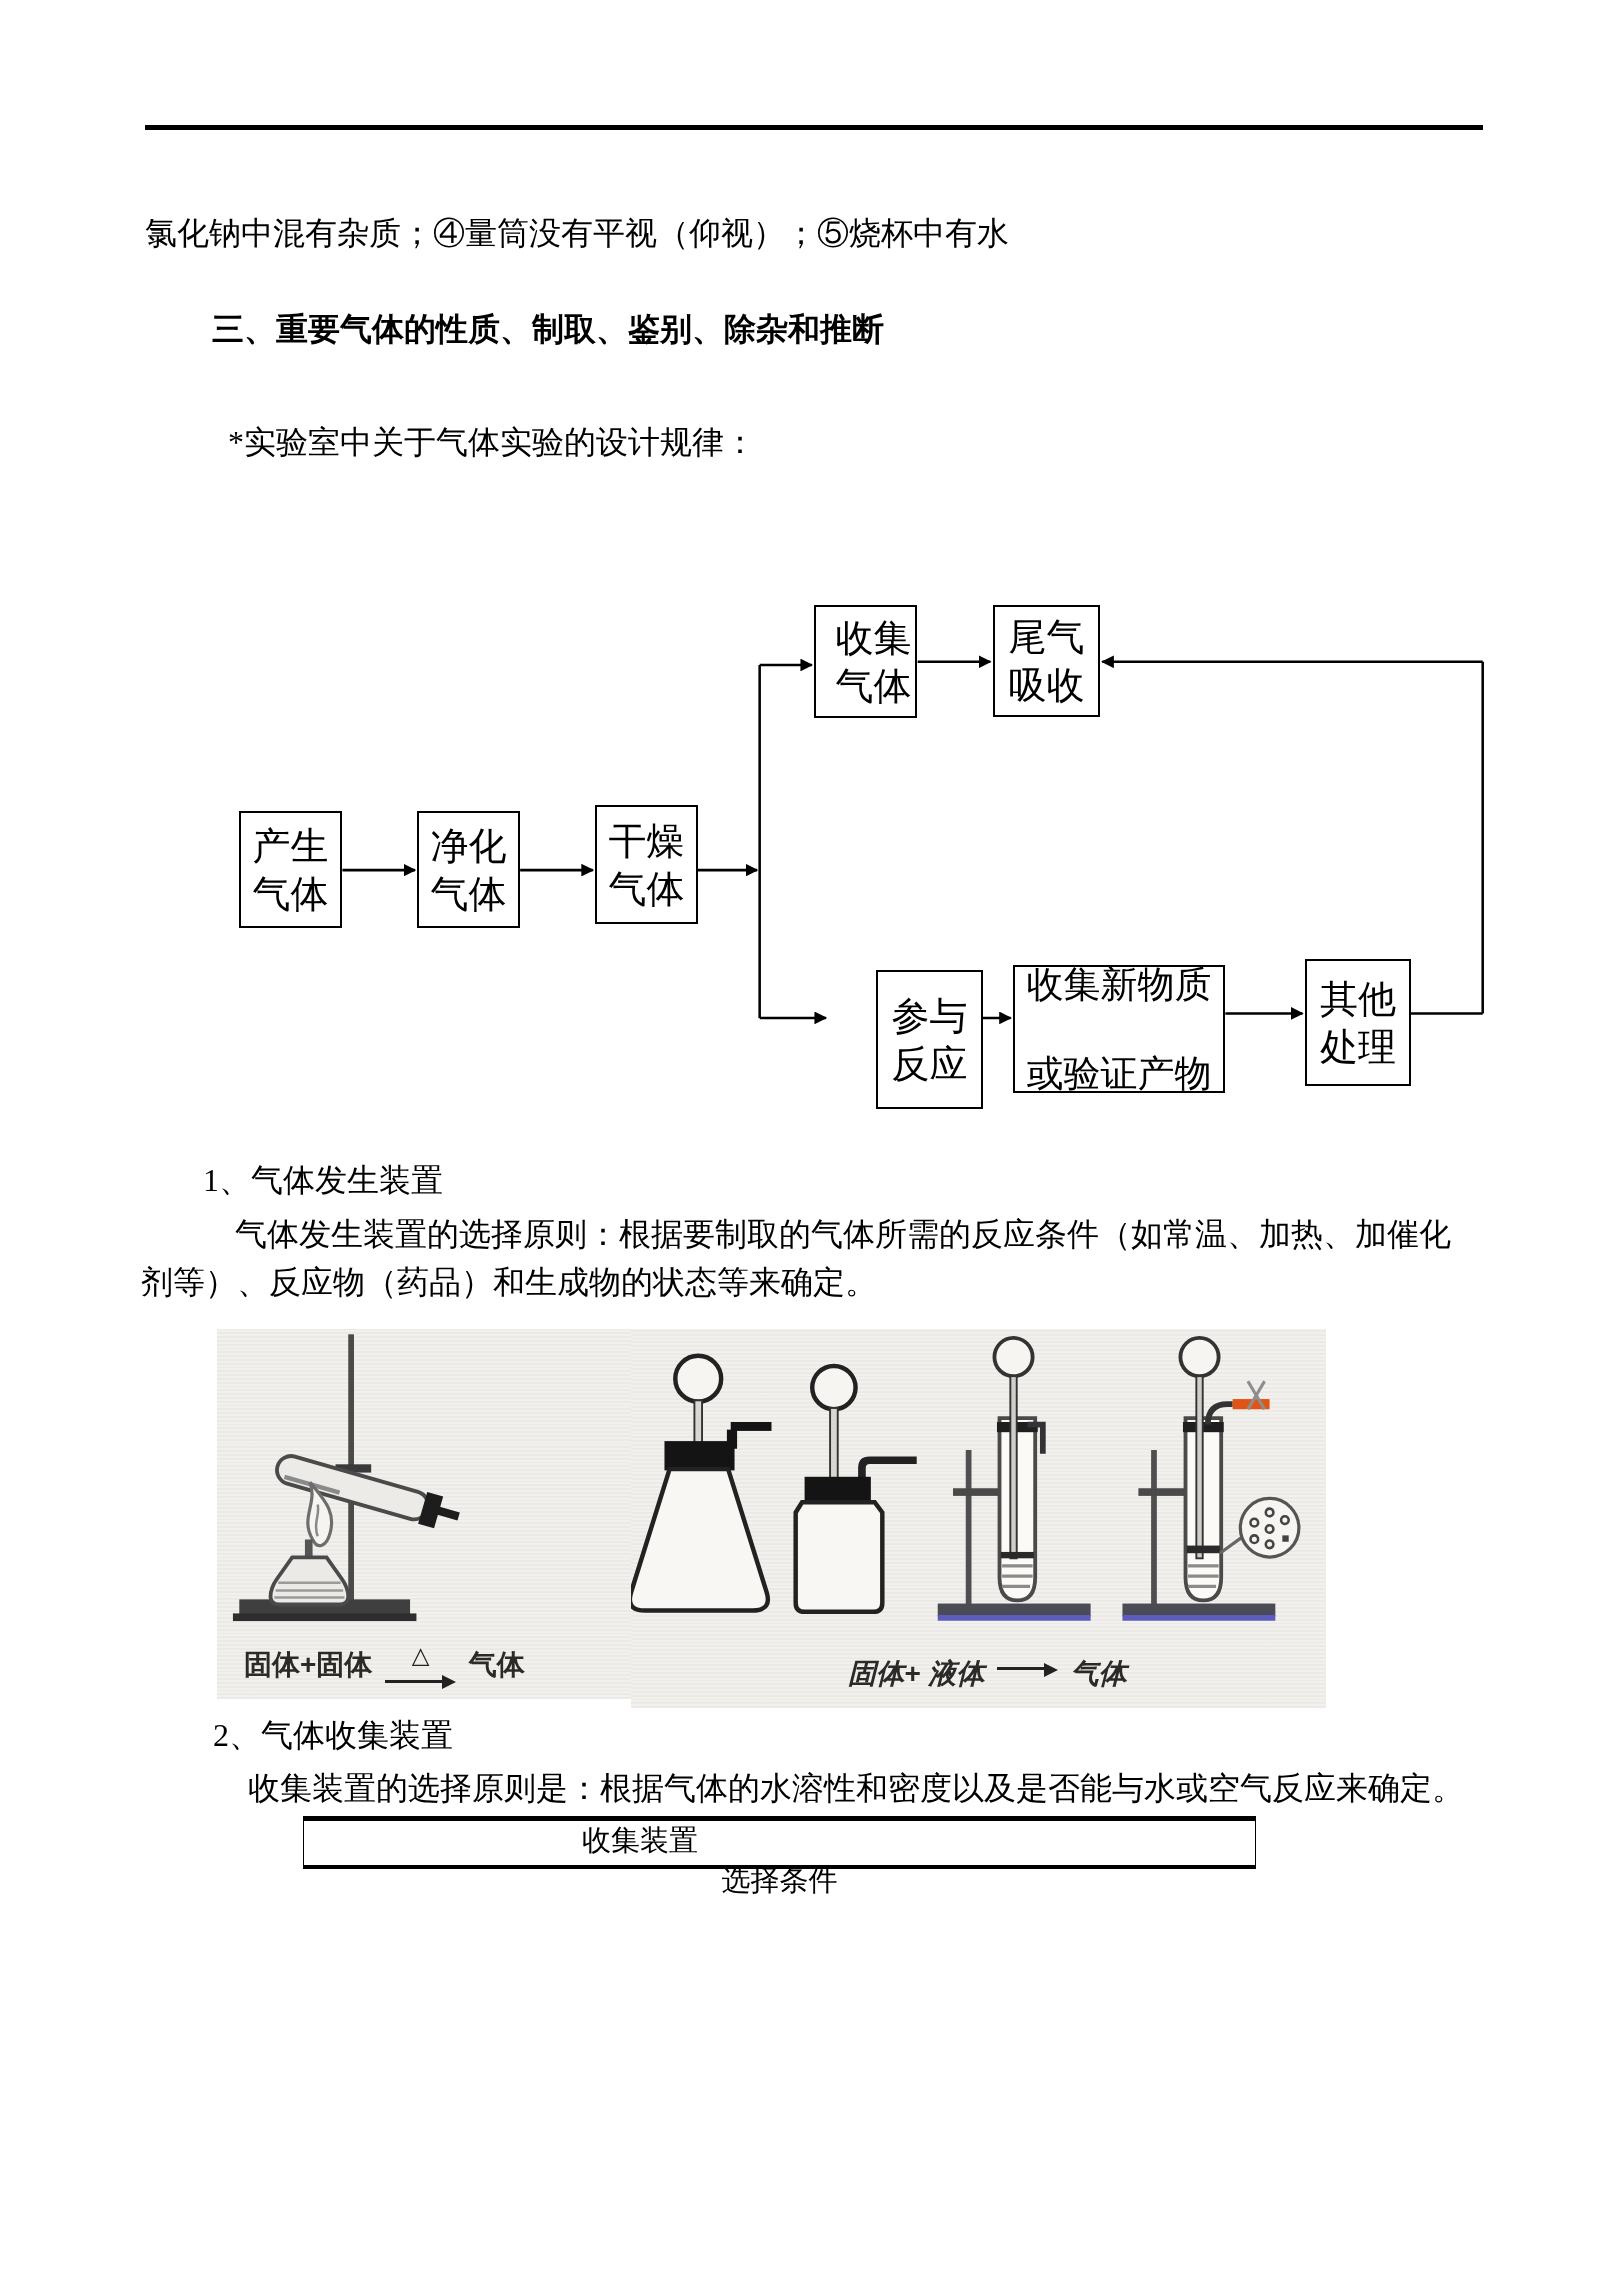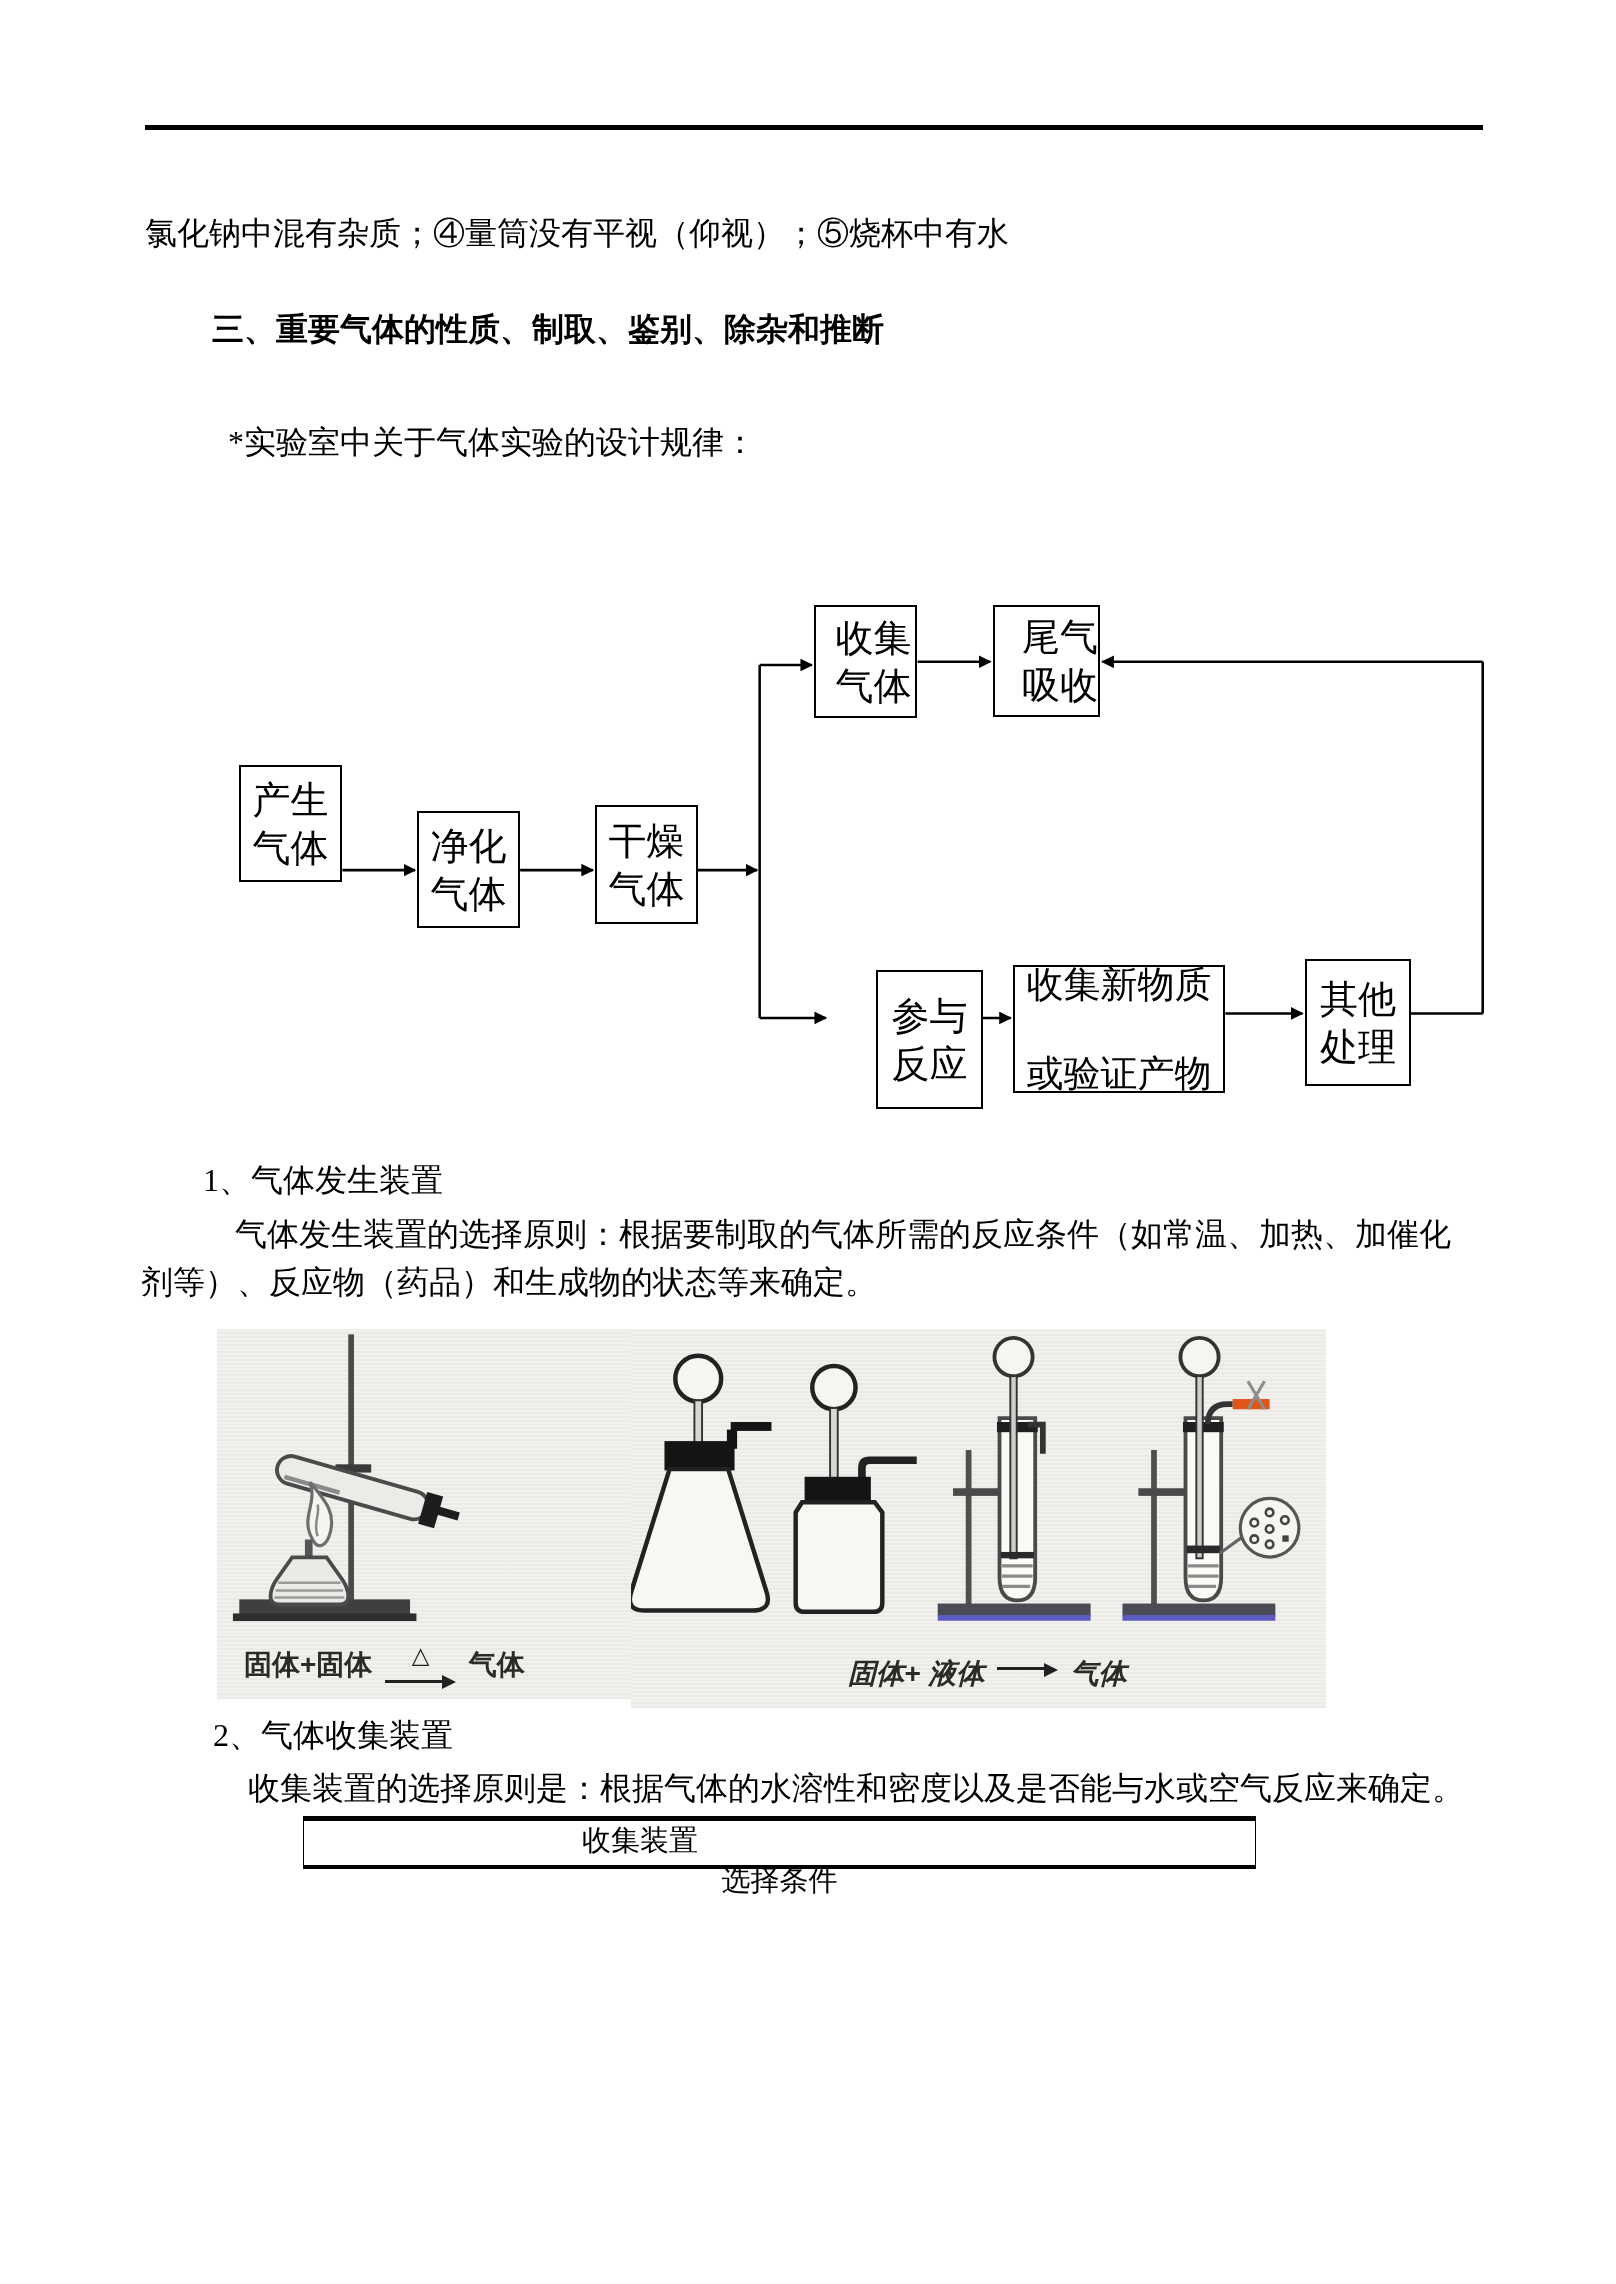--- a/index.html
+++ b/index.html
@@ -60,37 +60,37 @@
       <path d="M1070 108 H1184" marker-end="url(#ah)"></path>
       <path d="M1957 108 H1360" marker-end="url(#ah)"></path>
       <path d="M1957 108 V660"></path>
       <path d="M1844 660 H1957"></path>
       <path d="M822 667 H926" marker-end="url(#ah)"></path>
       <path d="M1098 667 H1216" marker-end="url(#ah)"></path>
       <path d="M1553 660 H1674" marker-end="url(#ah)"></path>
     </g>
   </svg>
 
-  <div class="fbox" style="left:239px;top:765px;width:103px;height:117px;">
+  <div class="fbox" style="left:239px;top:811px;width:103px;height:117px;">
     <span>产生</span>
     <span>气体</span>
   </div>
   <div class="fbox" style="left:417px;top:811px;width:103px;height:117px;">
     <span>净化</span>
     <span>气体</span>
   </div>
   <div class="fbox" style="left:595px;top:805px;width:103px;height:119px;">
     <span>干燥</span>
     <span>气体</span>
   </div>
   <div class="fbox" style="left:814px;top:605px;width:103px;height:113px;padding-left:16px;">
     <span>收集</span>
     <span>气体</span>
   </div>
-  <div class="fbox" style="left:993px;top:605px;width:107px;height:112px;align-items:flex-end;">
+  <div class="fbox" style="left:993px;top:605px;width:107px;height:112px;">
     <span>尾气</span>
     <span>吸收</span>
   </div>
   <div class="fbox" style="left:876px;top:970px;width:107px;height:139px;">
     <span>参与</span>
     <span>反应</span>
   </div>
   <div class="fbox" style="left:1013px;top:965px;width:212px;height:128px;font-size:37px;line-height:47px;gap:42px;">
     <span>收集新物质</span>
     <span>或验证产物</span>

